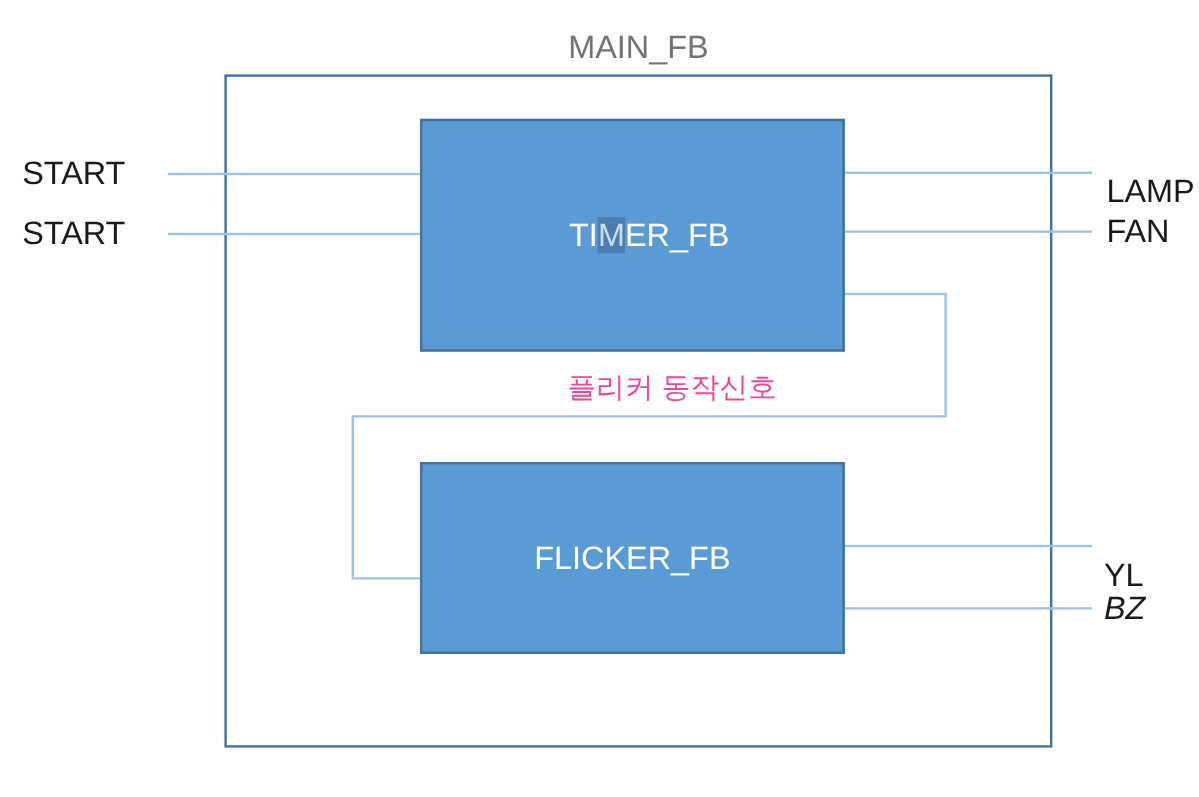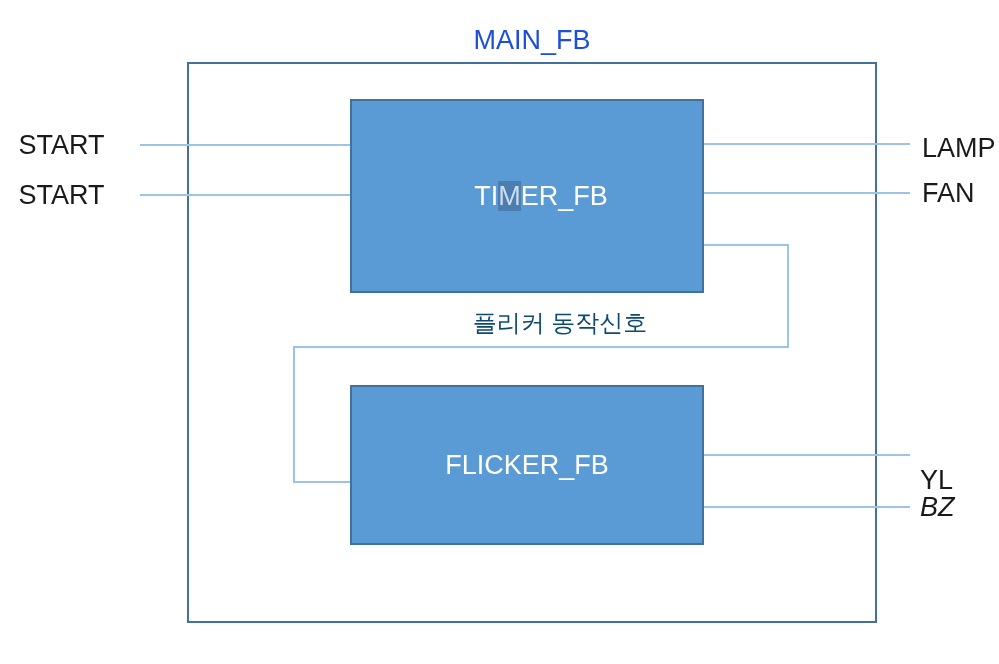--- a/index.html
+++ b/index.html
@@ -26,21 +26,21 @@
   .label.right-align {
     text-align: center;
   }
   #diagram-title {
     position: absolute;
     left: 332px;
     top: 40px;
     width: 400px;
     text-align: center;
     font-size: 27px;
-    color: #1d4ed8;
+    color: #737373;
     transform: translateY(-50%);
     white-space: nowrap;
   }
   #outer-box {
     position: absolute;
     left: 187px;
     top: 62px;
     width: 690px;
     height: 561px;
     border: 2px solid #41719C;
@@ -78,21 +78,21 @@
     top: 0;
     pointer-events: none;
   }
   #connection-label {
     position: absolute;
     left: 420px;
     top: 323px;
     width: 280px;
     text-align: center;
     font-size: 24px;
-    color: #0c4a6e;
+    color: #ec4899;
     transform: translateY(-50%);
     white-space: nowrap;
   }
 </style>
 </head>
 <body>
 
 <div id="stage">
 
   <div id="diagram-title">MAIN_FB</div>
@@ -120,19 +120,19 @@
 
   <div id="flicker-block" class="fb-block">
     <span>FLICKER_FB</span>
   </div>
 
   <div id="connection-label">플리커 동작신호</div>
 
   <div class="label right-align" style="left:0px; top:145px; width:123px;">START</div>
   <div class="label right-align" style="left:0px; top:195px; width:123px;">START</div>
 
-  <div class="label" style="left:922px; top:148px;">LAMP</div>
+  <div class="label" style="left:922px; top:160px;">LAMP</div>
   <div class="label" style="left:922px; top:193px;">FAN</div>
 
   <div class="label" style="left:920px; top:480px;">YL</div>
   <div class="label" style="left:920px; top:507px;font-style:italic;">BZ</div>
 
 </div>
 
 </body></html>

